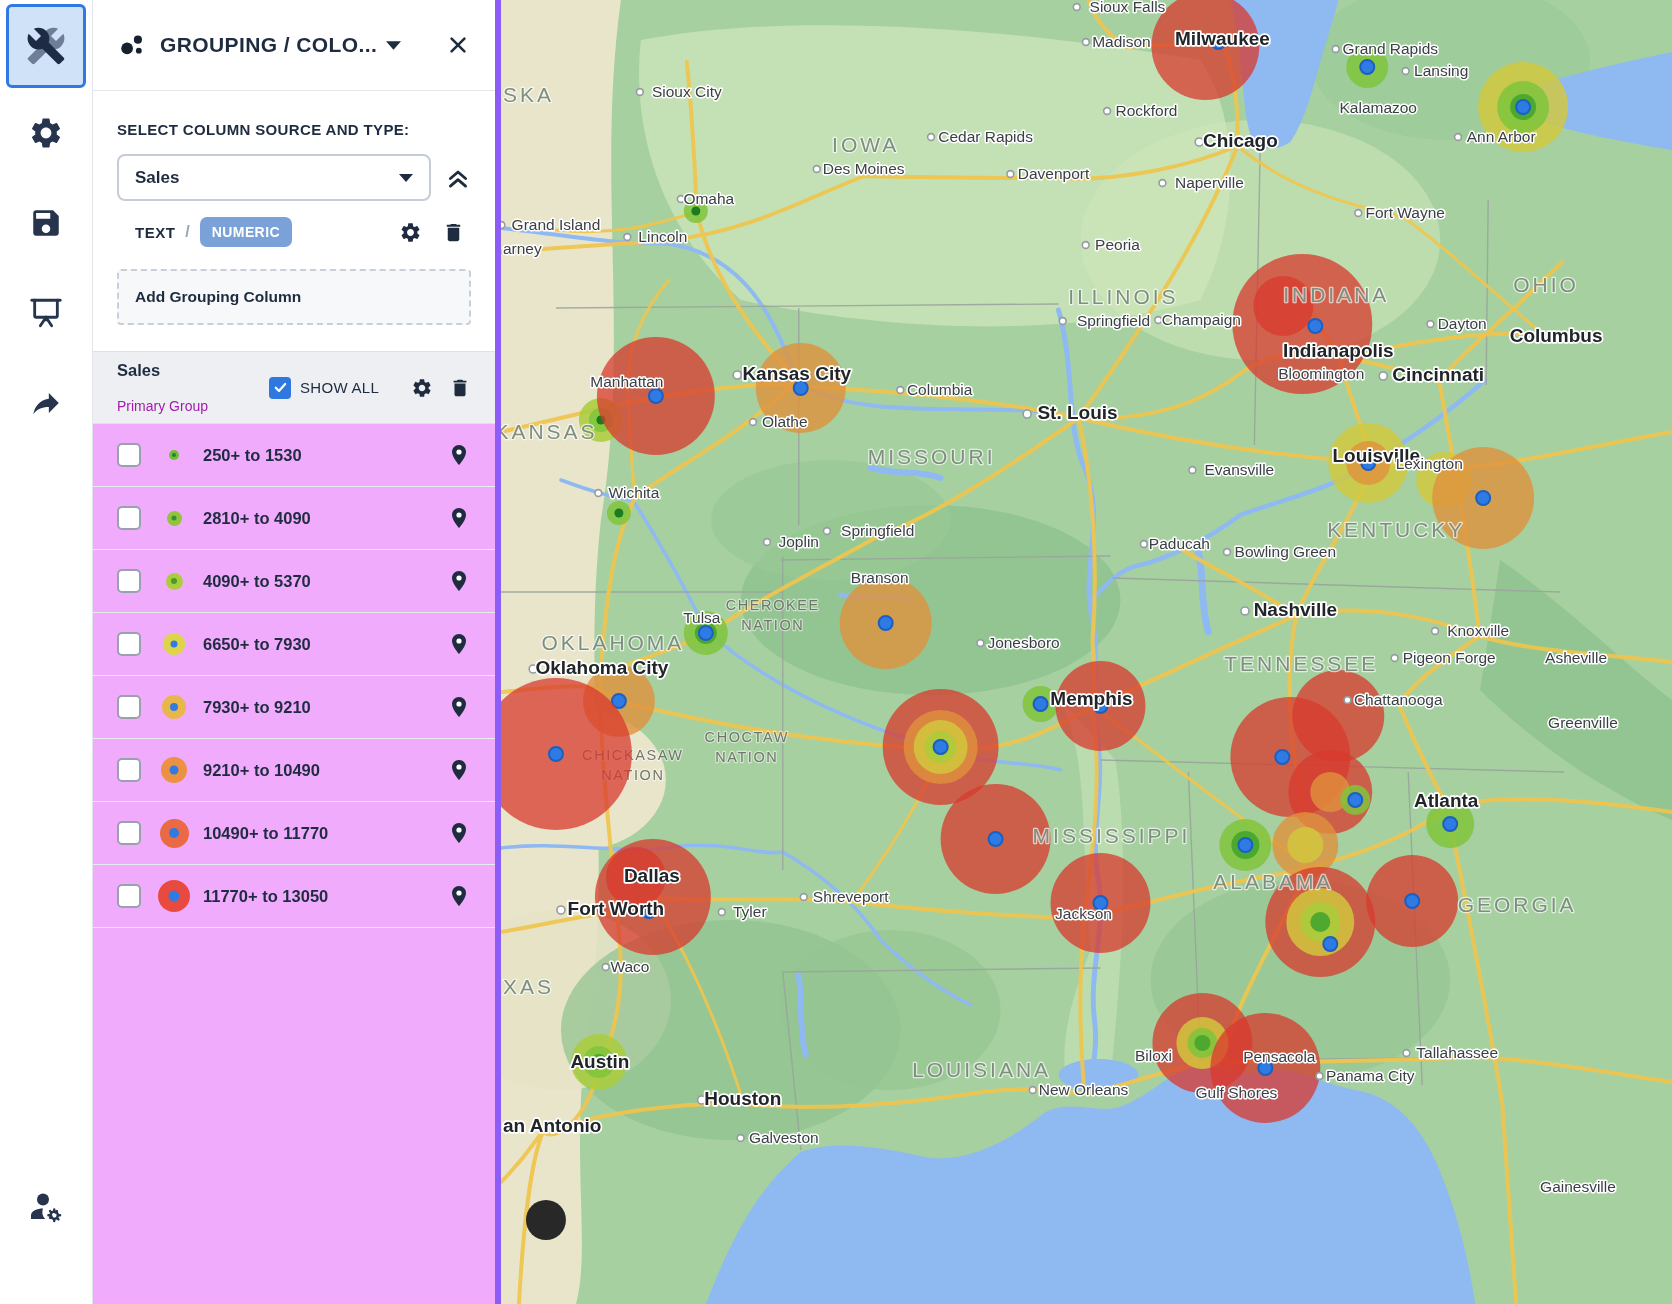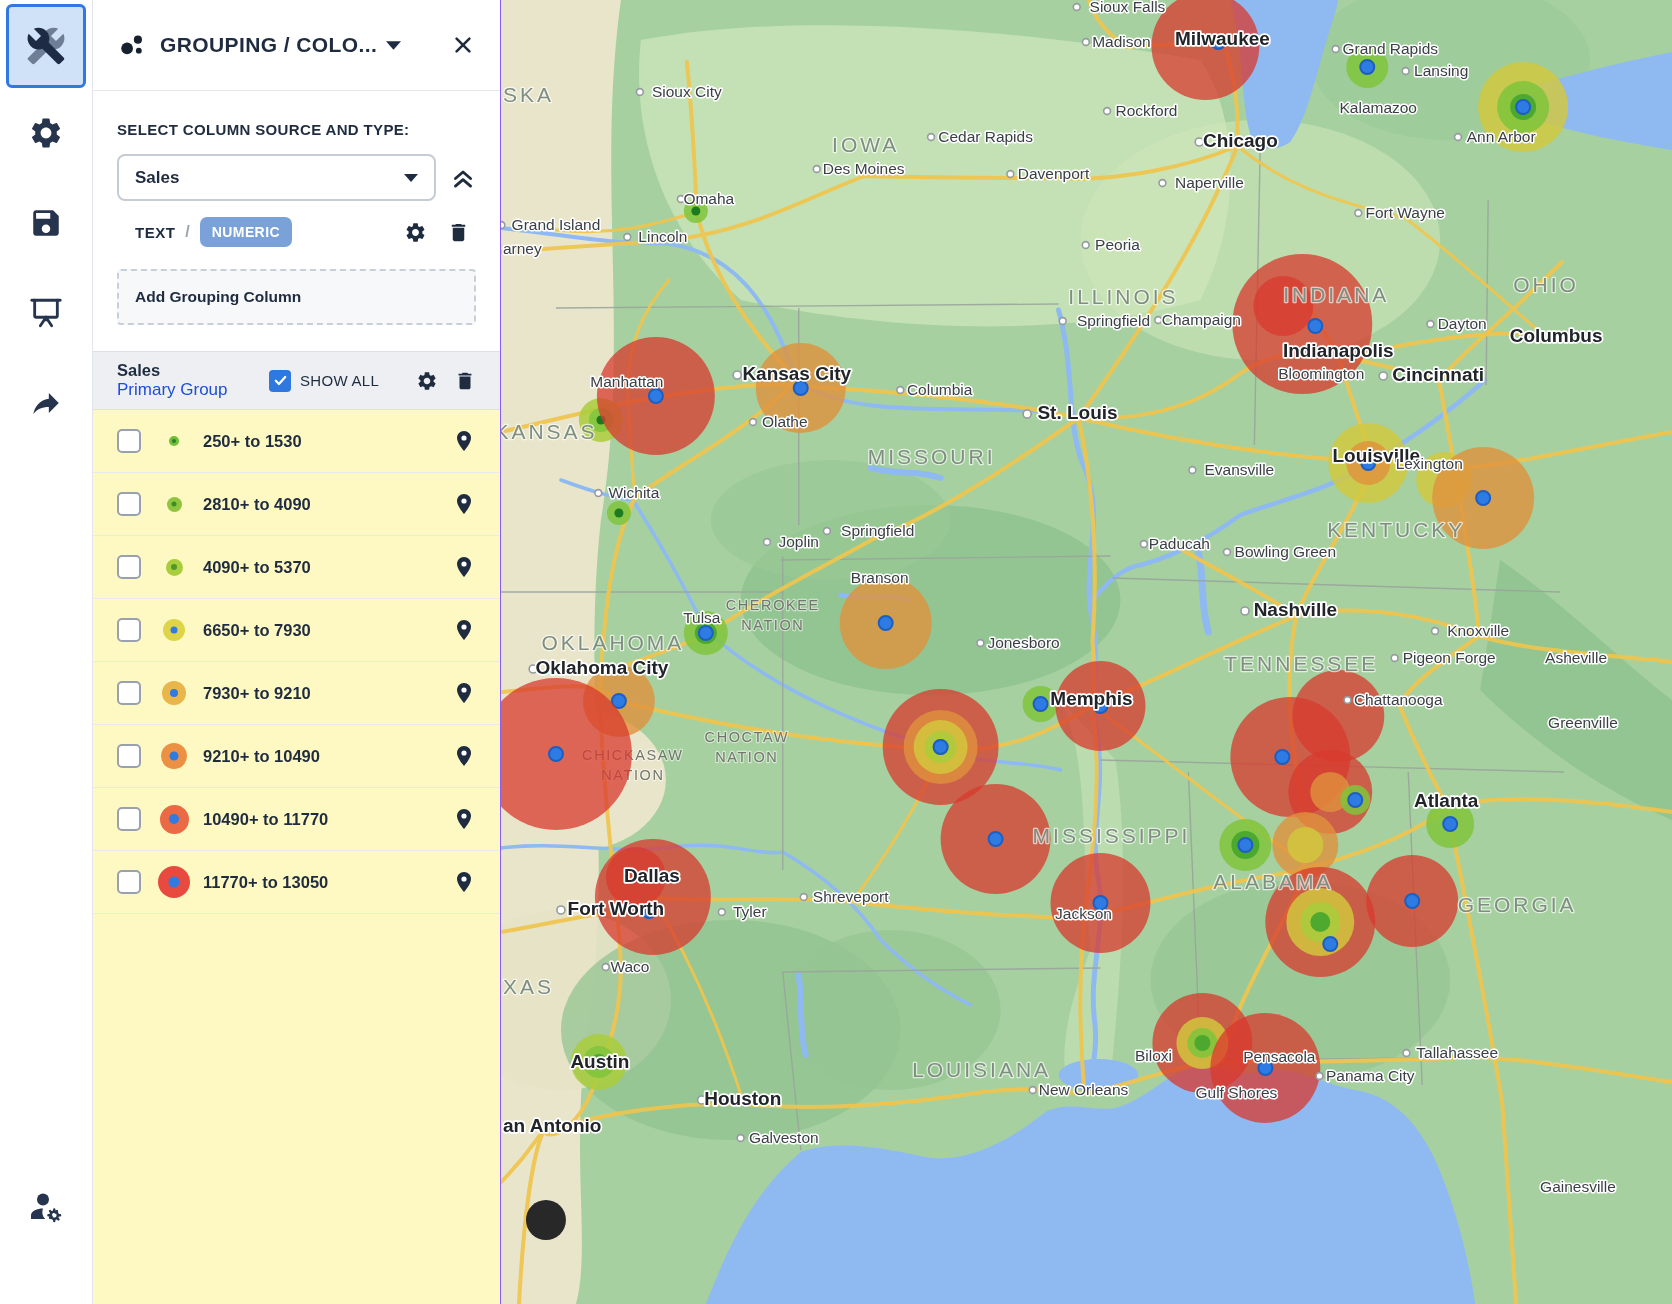--- a/index.html
+++ b/index.html
@@ -7,21 +7,21 @@
   .app{display:flex;width:1672px;height:1304px}
 
   
   .rail{flex:0 0 92px;width:92px;background:#fff;border-right:1px solid #e2e5ea;display:flex;flex-direction:column;align-items:center}
   .tools-btn{width:80px;height:84px;margin-top:4px;border:3px solid #3179e2;background:#cfe2f8;border-radius:6px;display:flex;align-items:center;justify-content:center;color:#1d2b45;box-sizing:border-box}
   .rail-btn{width:42px;height:42px;margin:24px 0;display:flex;align-items:center;justify-content:center;color:#27344d}
   .rail-btn:first-of-type{margin-top:22px}
   .rail-bottom{margin-top:auto;margin-bottom:76px}
 
   
-  .panel{flex:0 0 408px;width:408px;background:#fff;border-right:1px solid #8b5cf6;display:flex;flex-direction:column;box-sizing:border-box}
+  .panel{flex:0 0 408px;width:408px;background:#fff;border-right:6px solid #8b5cf6;display:flex;flex-direction:column;box-sizing:border-box}
   .panel-header{height:90px;flex:0 0 90px;display:flex;align-items:center;padding:0 26px;border-bottom:1px solid #e4e7ec}
   .header-icon{color:#16202e;display:flex}
   .panel-title{font-size:21px;font-weight:700;letter-spacing:.4px;margin-left:14px;white-space:nowrap}
   .title-caret{margin-left:9px;color:#1f2c40;display:flex}
   .close-btn{margin-left:auto;color:#1f2c40;display:flex;cursor:pointer}
 
   .panel-top{padding:30px 24px 0}
   .section-label{font-size:15px;font-weight:700;letter-spacing:.35px}
   .select-row{display:flex;align-items:center;margin-top:16px}
   .select-box{flex:1;height:47px;border:2px solid #c6ccd5;border-radius:8px;display:flex;align-items:center;justify-content:space-between;padding:0 16px;font-size:17px;font-weight:700;background:#fff;box-sizing:border-box;cursor:pointer}
@@ -30,27 +30,27 @@
   .type-text{font-size:15px;font-weight:700;letter-spacing:.5px}
   .slash{margin:0 10px;color:#9aa3b0;font-weight:700}
   .numeric-pill{background:#7ba2d8;color:#fff;font-size:14px;font-weight:700;letter-spacing:.4px;padding:7px 12px;border-radius:7px}
   .type-actions{margin-left:auto;display:flex;gap:20px;padding-right:6px;color:#1f2c40}
   .icon-btn{display:flex;cursor:pointer;color:#1f2c40}
   .add-btn{margin-top:22px;border:2px dashed #c8cfd9;background:#f7f8fa;border-radius:4px;padding:17px 16px;font-size:15.5px;font-weight:700;cursor:pointer}
 
   .group-bar{margin-top:26px;background:#edeff2;border-top:1px solid #dde1e6;border-bottom:1px solid #dde1e6;padding:9px 24px;display:flex;align-items:center}
   .group-names{width:152px}
   .group-title{font-size:16.5px;font-weight:700}
-  .group-sub{font-size:17px;margin-top:0;color:#1d4ed8}
+  .group-sub{font-size:14px;margin-top:18px;color:#a21caf}
   .showall{display:flex;align-items:center;gap:9px}
   .cbx-checked{width:22px;height:22px;border-radius:4px;background:#2e78e0;display:flex;align-items:center;justify-content:center;cursor:pointer}
   .showall-label{font-size:15px;font-weight:400;letter-spacing:.3px}
   .group-actions{margin-left:auto;display:flex;gap:16px}
 
-  .range-list{flex:1;overflow:hidden;background:#fef9c3}
+  .range-list{flex:1;overflow:hidden;background:#f0abfc}
   .range-row{height:63px;border-bottom:1px solid #e7eaee;display:flex;align-items:center;padding:0 24px;box-sizing:border-box}
   .cbx{width:24px;height:24px;border:2px solid #98a1ad;border-radius:5px;background:#fff;flex:0 0 24px;box-sizing:border-box;cursor:pointer}
   .swatch-wrap{width:38px;margin-left:14px;display:flex;align-items:center;justify-content:center;flex:0 0 38px}
   .swatch{border-radius:50%;position:relative;display:block}
   .swatch-center{position:absolute;top:50%;left:50%;transform:translate(-50%,-50%);border-radius:50%;display:block}
   .range-label{margin-left:10px;font-size:16.5px;font-weight:700;flex:1}
   .pin{color:#1f2c40;display:flex;cursor:pointer}
 
   
   .map{flex:1;position:relative;background:#a6d0a0;overflow:hidden}

